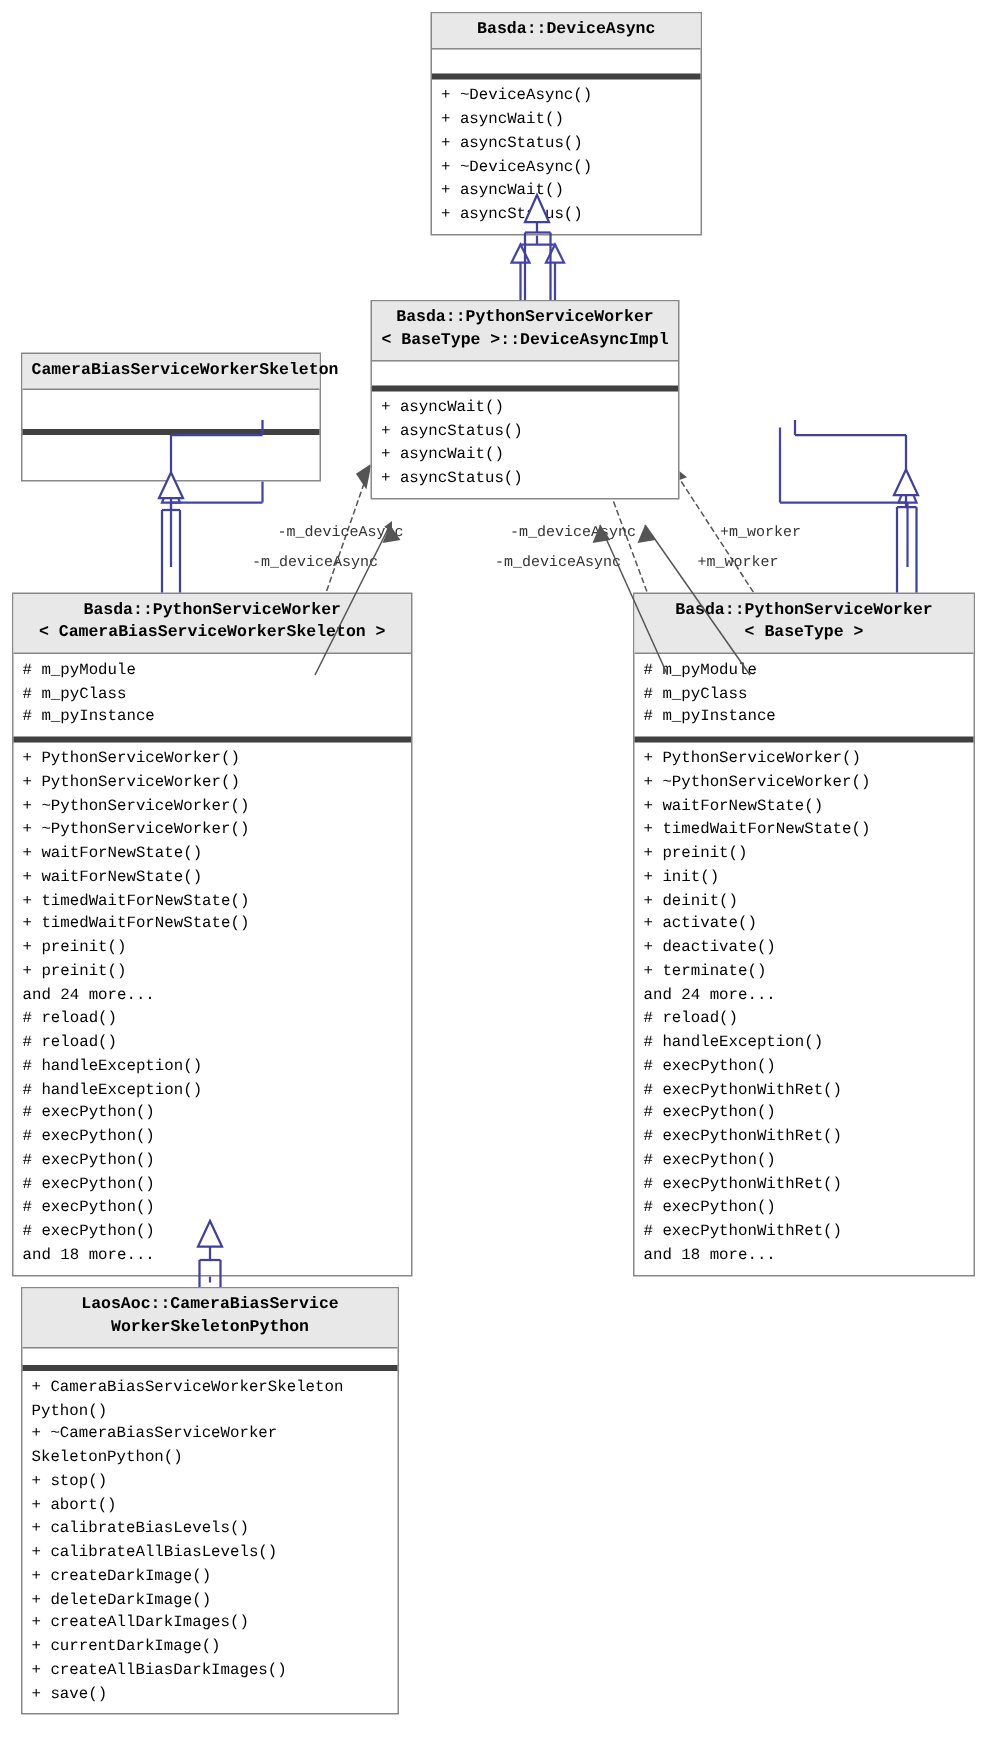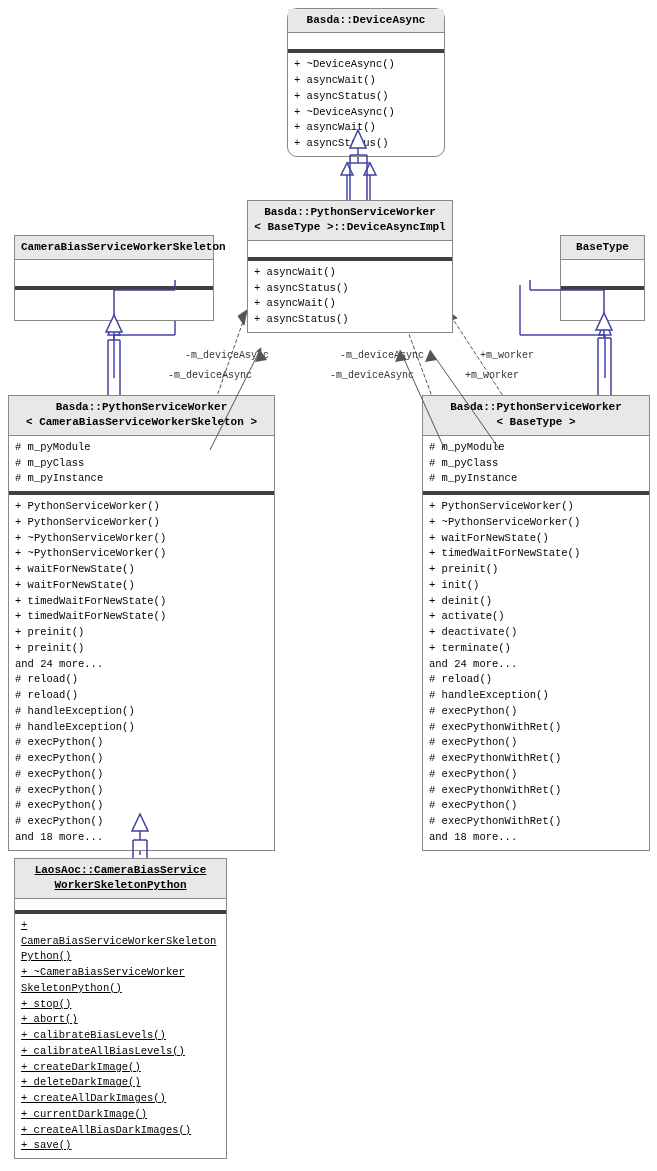--- a/index.html
+++ b/index.html
@@ -90,21 +90,21 @@
     <polygon points="447,310 446,322 457,318" fill="#555" stroke="#555" stroke-width="1"></polygon>
 
     <line x1="140" y1="855" x2="140" y2="820" stroke="#4444aa" stroke-width="1.5"></line>
     <polygon points="140,805 134,820 146,820" fill="white" stroke="#4444aa" stroke-width="1.5"></polygon>
   </svg>
 
   <div class="arrow-label" style="left:185px; top:350px;">-m_deviceAsync</div>
   <div class="arrow-label" style="left:340px; top:350px;">-m_deviceAsync</div>
   <div class="arrow-label" style="left:480px; top:350px;">+m_worker</div>
 
-  <div class="uml-box" style="left:287px; top:8px; width:158px;border-radius:10px;">
+  <div class="uml-box" style="left:287px; top:8px; width:181px;">
     <div class="uml-box-header">Basda::DeviceAsync</div>
     <div class="uml-box-section"></div>
     <div class="uml-box-section">
       + ~DeviceAsync()<br>
       + asyncWait()<br>
       + asyncStatus()<br>
       + ~DeviceAsync()<br>
       + asyncWait()<br>
       + asyncStatus()
     </div>
@@ -120,25 +120,20 @@
       + asyncStatus()
     </div>
   </div>
 
   <div class="uml-box" style="left:14px; top:235px; width:200px;">
     <div class="uml-box-header">CameraBiasServiceWorkerSkeleton</div>
     <div class="uml-box-section" style="min-height:30px;"></div>
     <div class="uml-box-section" style="min-height:30px;"></div>
   </div>
 
-  <div class="uml-box" style="left:560px; top:235px; width:85px;">
-    <div class="uml-box-header">BaseType</div>
-    <div class="uml-box-section" style="min-height:30px;"></div>
-    <div class="uml-box-section" style="min-height:30px;"></div>
-  </div>
 
   <div class="arrow-label" style="left:168px; top:370px;">-m_deviceAsync</div>
   <div class="arrow-label" style="left:330px; top:370px;">-m_deviceAsync</div>
   <div class="arrow-label" style="left:465px; top:370px;">+m_worker</div>
 
   <div class="uml-box" style="left:8px; top:395px; width:267px;">
     <div class="uml-box-header">Basda::PythonServiceWorker<br>&lt; CameraBiasServiceWorkerSkeleton &gt;</div>
     <div class="uml-box-section">
       # m_pyModule<br>
       # m_pyClass<br>
@@ -196,21 +191,21 @@
       # execPython()<br>
       # execPythonWithRet()<br>
       # execPython()<br>
       # execPythonWithRet()<br>
       # execPython()<br>
       # execPythonWithRet()<br>
       and 18 more...
     </div>
   </div>
 
-  <div class="uml-box" style="left:14px; top:858px; width:213px;text-decoration:underline;">
+  <div class="uml-box" style="left:14px; top:858px; width:252px;">
     <div class="uml-box-header">LaosAoc::CameraBiasService<br>WorkerSkeletonPython</div>
     <div class="uml-box-section" style="min-height:15px;"></div>
     <div class="uml-box-section">
       + CameraBiasServiceWorkerSkeleton<br>
       Python()<br>
       + ~CameraBiasServiceWorker<br>
       SkeletonPython()<br>
       + stop()<br>
       + abort()<br>
       + calibrateBiasLevels()<br>

